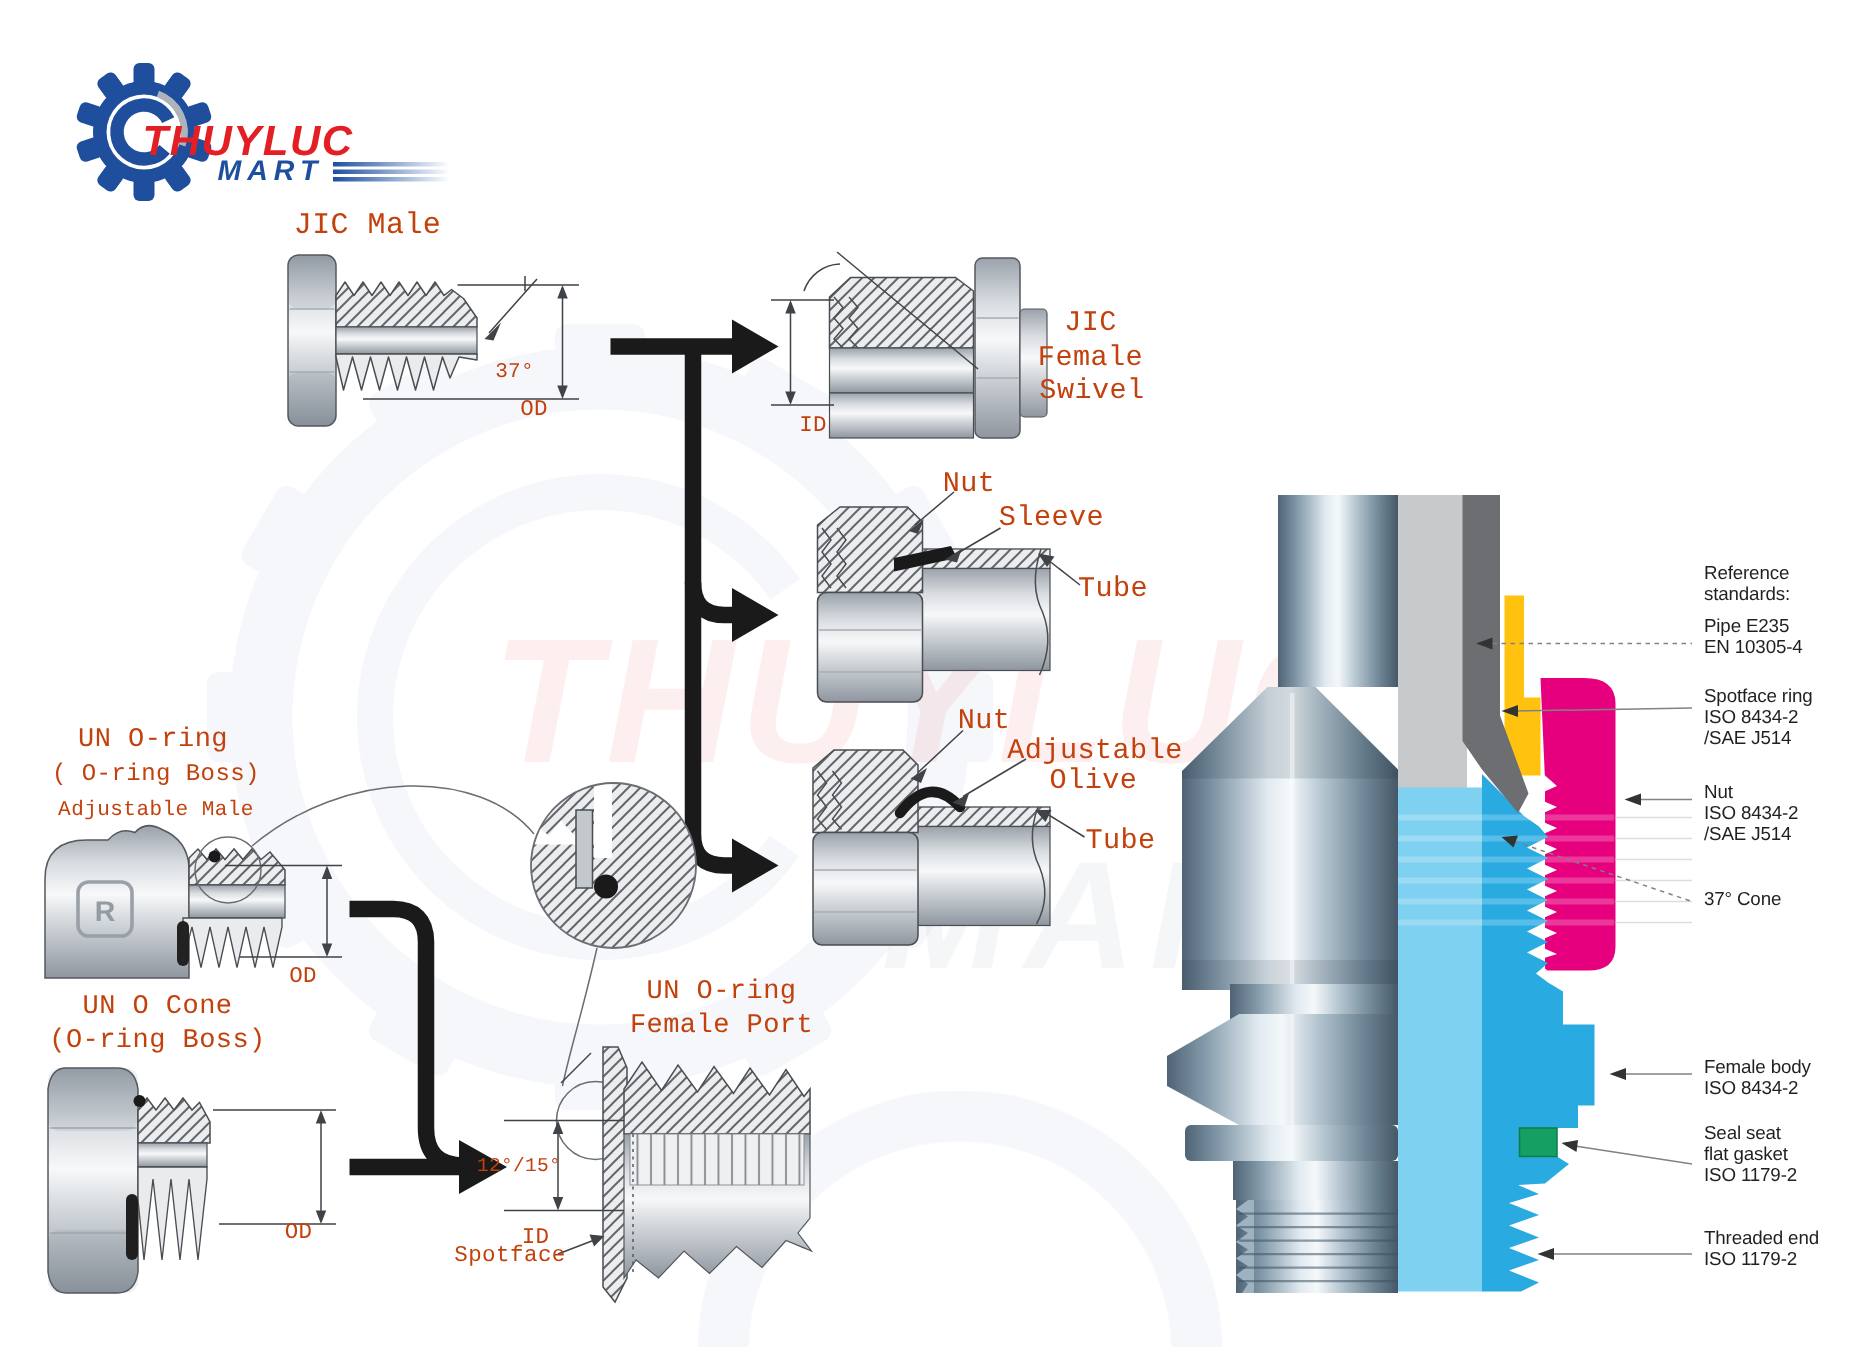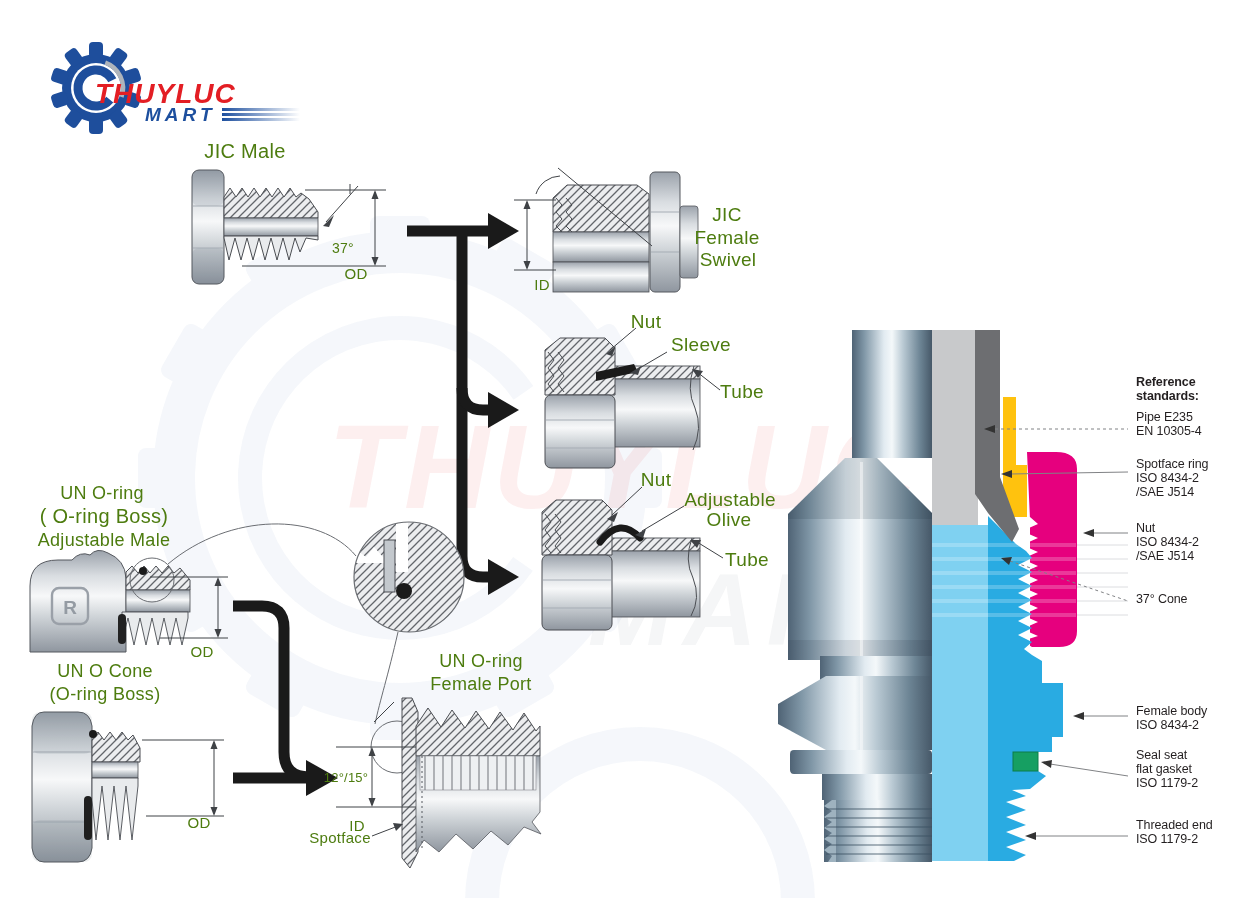--- a/index.html
+++ b/index.html
@@ -1,26 +1,26 @@
 <!DOCTYPE html>
 <html style="--brand-red: #e31e24; --brand-blue: #1d4f9e; --tube-gray: #6d6e71; --pipe-light-gray: #c8c9cb; --pressure-ring-yellow: #ffc20e; --nut-magenta: #e6007e; --fitting-body-cyan: #29abe2; --fitting-body-cyan-light: #7fd1f1; --seal-green: #169f62; --arrow-black: #1a1a1a;"><head>
 <meta charset="utf-8">
 <style>
   html,body{margin:0;padding:0;background:#fff;}
   .canvas{position:relative;width:1250px;height:898px;background:#ffffff;overflow:hidden;
           font-family:"Liberation Sans",sans-serif;}
   svg{position:absolute;left:0;top:0;}
-  .t{position:absolute;color:#4d7c0f;white-space:nowrap;font-family:Liberation Sans, sans-serif;
+  .t{position:absolute;color:#c2410c;white-space:nowrap;font-family:Liberation Mono, monospace;
      font-weight:500;letter-spacing:.3px;}
   .c{transform:translate(-50%,-50%);}
   .ttl{font-size:19px;}
   .dim{font-size:15px;font-weight:400;letter-spacing:.2px;margin-top:44px;}
   .ref{position:absolute;left:1136px;font-size:12.5px;line-height:14px;color:#231f20;
        letter-spacing:-.1px;font-family:"Liberation Sans",sans-serif;}
-  .ref.b{font-weight:bold;}
+  .ref.b{font-weight:normal;}
   .logo{position:absolute;left:50px;top:34px;width:280px;height:105px;}
   .logo .brand{position:absolute;left:45px;top:44px;font-size:28px;font-style:italic;font-weight:800;
       color:var(--brand-red,#e31e24);letter-spacing:1px;}
   .logo .sub{position:absolute;left:95px;top:70px;font-size:19px;font-style:italic;font-weight:800;
       color:var(--brand-blue,#1d4f9e);letter-spacing:4px;}
   .logo .speed{position:absolute;left:172px;top:74px;width:78px;height:14px;}
   .logo .speed i{display:block;height:2.6px;margin-bottom:2.6px;
       background:linear-gradient(to right,var(--brand-blue,#1d4f9e),rgba(29,79,158,0));}
 </style>
 </head>
@@ -362,22 +362,22 @@
 <div class="t c ttl" style="left:646px;top:322px;">Nut</div>
 <div class="t c ttl" style="left:701px;top:345px;">Sleeve</div>
 <div class="t c ttl" style="left:742px;top:392px;">Tube</div>
 
 <div class="t c ttl" style="left:656px;top:480px;">Nut</div>
 <div class="t c ttl" style="left:730px;top:500px;">Adjustable</div>
 <div class="t c ttl" style="left:729px;top:520px;">Olive</div>
 <div class="t c ttl" style="left:747px;top:560px;">Tube</div>
 
 <div class="t c" style="left:102px;top:493px;font-size:18px;">UN O-ring</div>
-<div class="t c" style="left:104px;top:516px;font-size:20px;">( O-ring Boss)</div>
-<div class="t c" style="left:104px;top:540px;font-size:18px;">Adjustable Male</div>
+<div class="t c" style="left:104px;top:516px;font-size:16px;">( O-ring Boss)</div>
+<div class="t c" style="left:104px;top:540px;font-size:14px;">Adjustable Male</div>
 <div class="t c dim" style="left:202px;top:607px;">OD</div>
 
 <div class="t c" style="left:105px;top:671px;font-size:18px;">UN O Cone</div>
 <div class="t c" style="left:105px;top:694px;font-size:18px;">(O-ring Boss)</div>
 <div class="t c dim" style="left:199px;top:778px;">OD</div>
 
 <div class="t c" style="left:481px;top:661px;font-size:18px;">UN O-ring</div>
 <div class="t c" style="left:481px;top:684px;font-size:18px;">Female Port</div>
 <div class="t c dim" style="left:346px;top:733px;font-size:13px;">12°/15°</div>
 <div class="t c dim" style="left:357px;top:781px;">ID</div>

